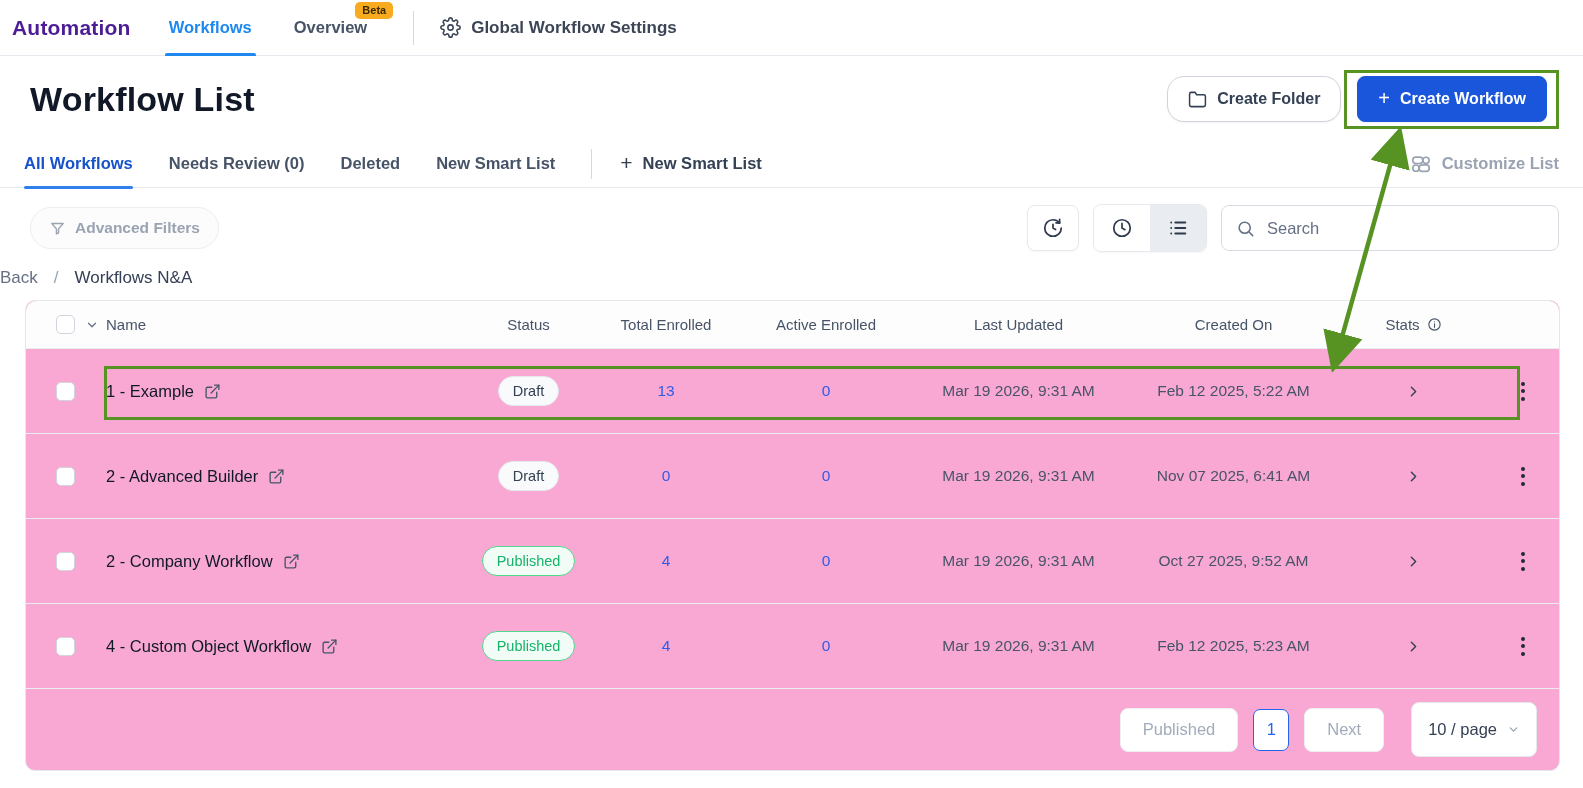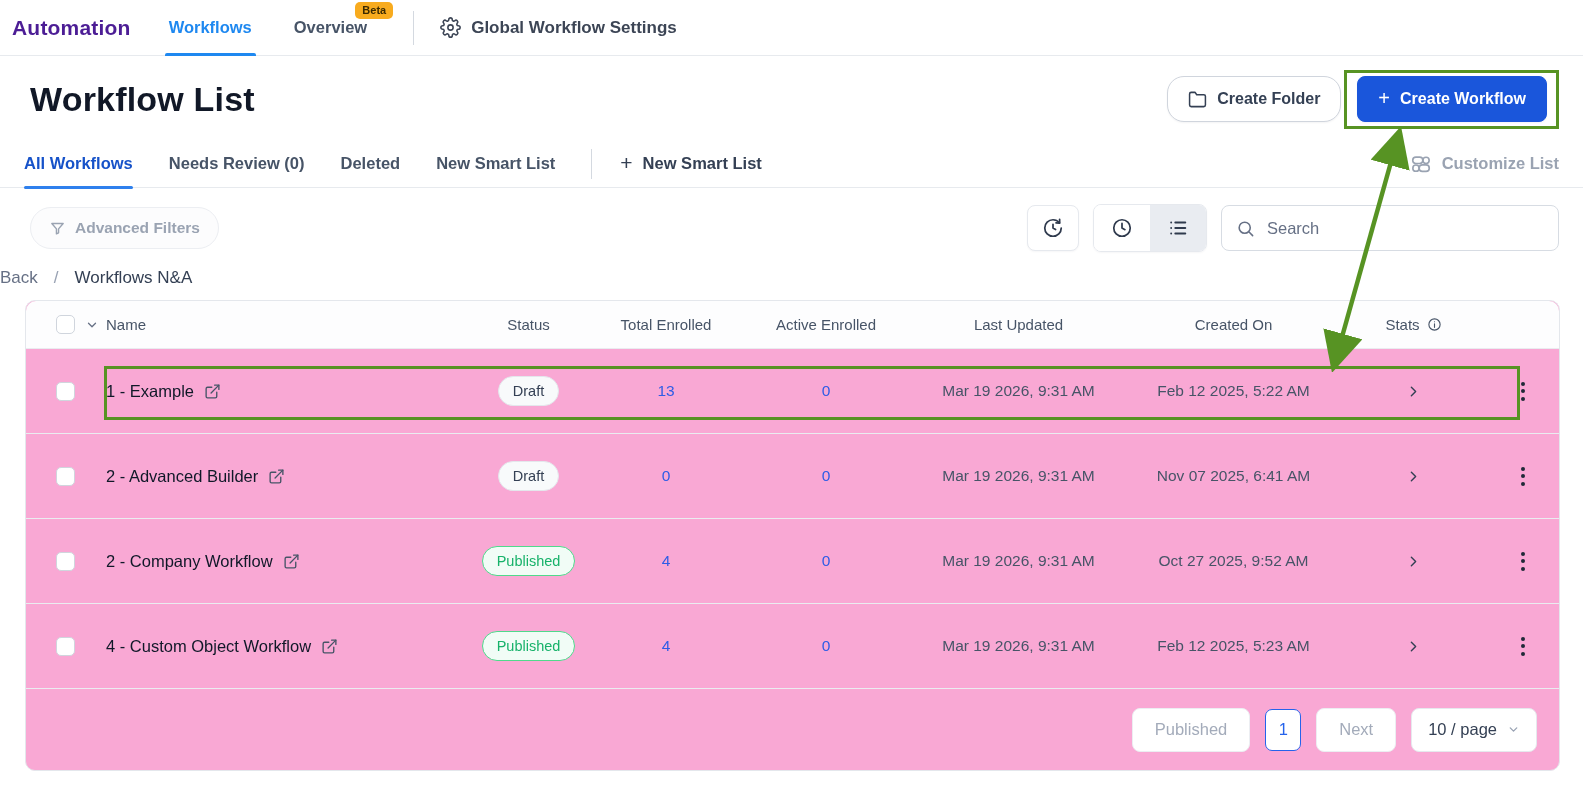--- a/index.html
+++ b/index.html
@@ -99,22 +99,22 @@
   .kebab { display:flex; flex-direction:column; gap:3.5px; padding:6px; cursor:pointer; }
   .kebab i { width:4px; height:4px; border-radius:50%; background:#1f2937; }
 
   
   .tfoot { height:81px; display:flex; align-items:center; justify-content:flex-end; gap:15px;
     padding-right:22px; }
   .pg-btn { height:44px; padding:0 22px; border:1px solid #eceef2; border-radius:8px; background:#fff;
     color:#a3abba; font-size:16.5px; display:flex; align-items:center; cursor:default; }
   .pg-num { width:36px; height:42px; border:1px solid #2563eb; border-radius:7px; color:#2563eb;
     font-size:16.5px; display:flex; align-items:center; justify-content:center; background:#fff; cursor:pointer; }
-  .pg-size { height:44px; padding:16px 16px; border:1px solid #e6e9ee; border-radius:8px; background:#fff;
-    color:#344054; font-size:16.5px; display:flex; align-items:center; gap:10px; cursor:pointer; }
+  .pg-size { height:55px; padding:16px 16px; border:1px solid #e6e9ee; border-radius:8px; background:#fff;
+    color:#344054; font-size:16.5px; display:flex; align-items:center; gap:10px; cursor:pointer;margin-left:12px; }
 
   
   .anno { position:absolute; pointer-events:none; z-index:40; }
   .anno-box { border:3px solid #579323; }
 </style>
 </head>
 <body>
 
 <div class="topbar">
   <div class="app-title">Automation</div>

